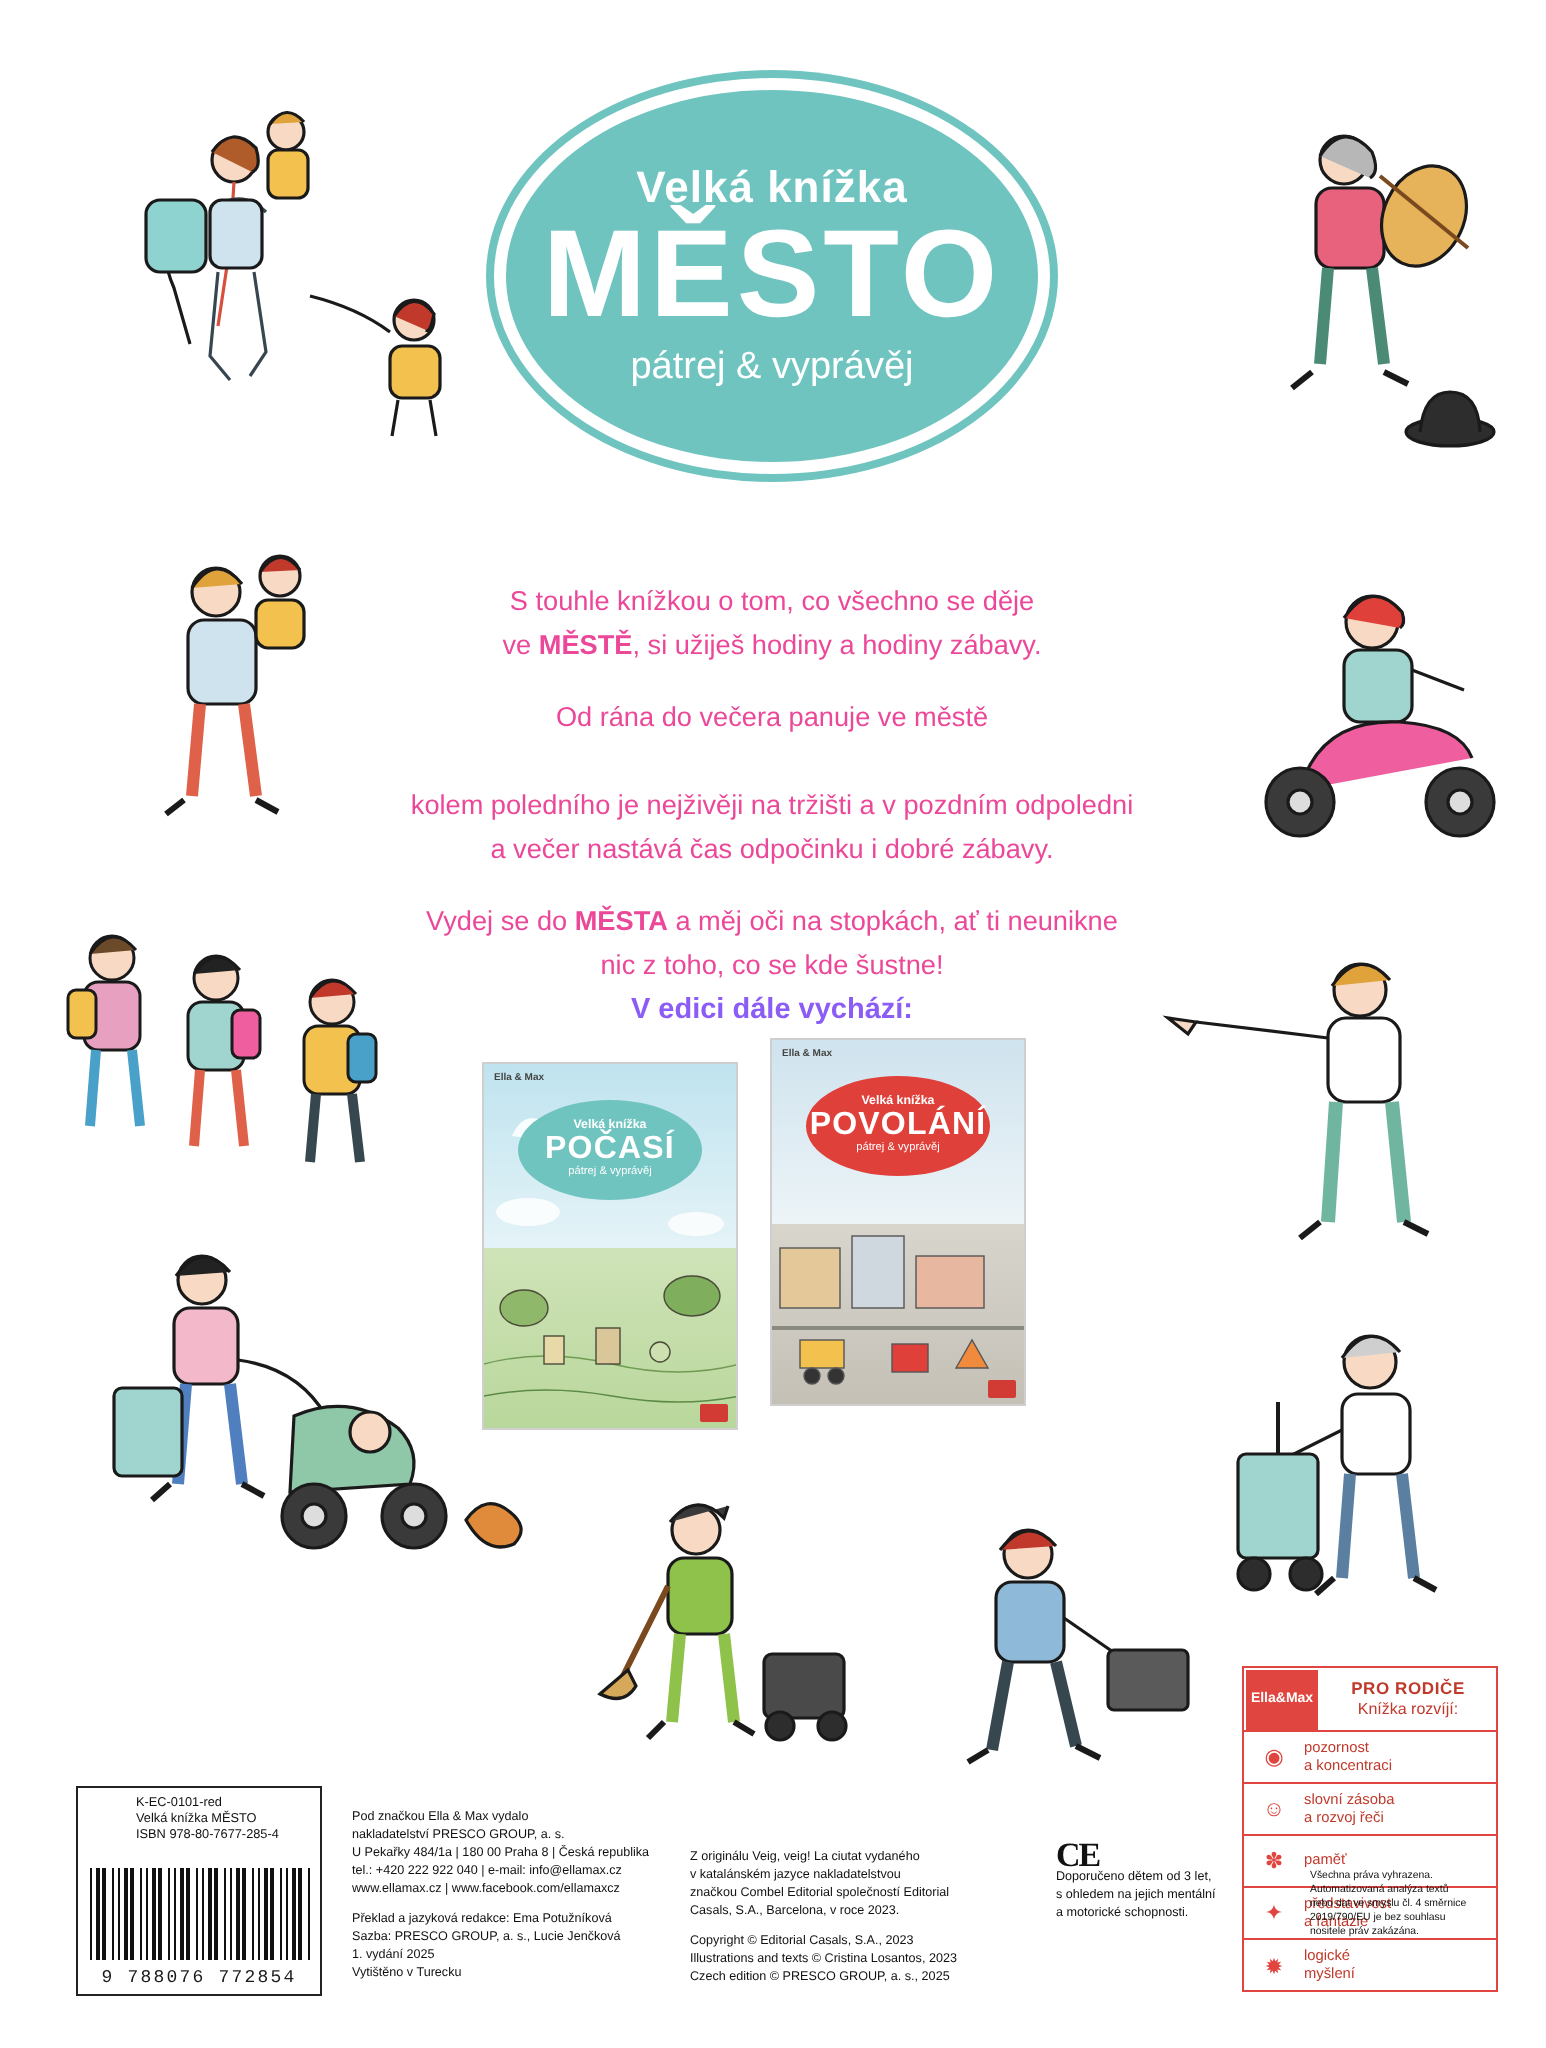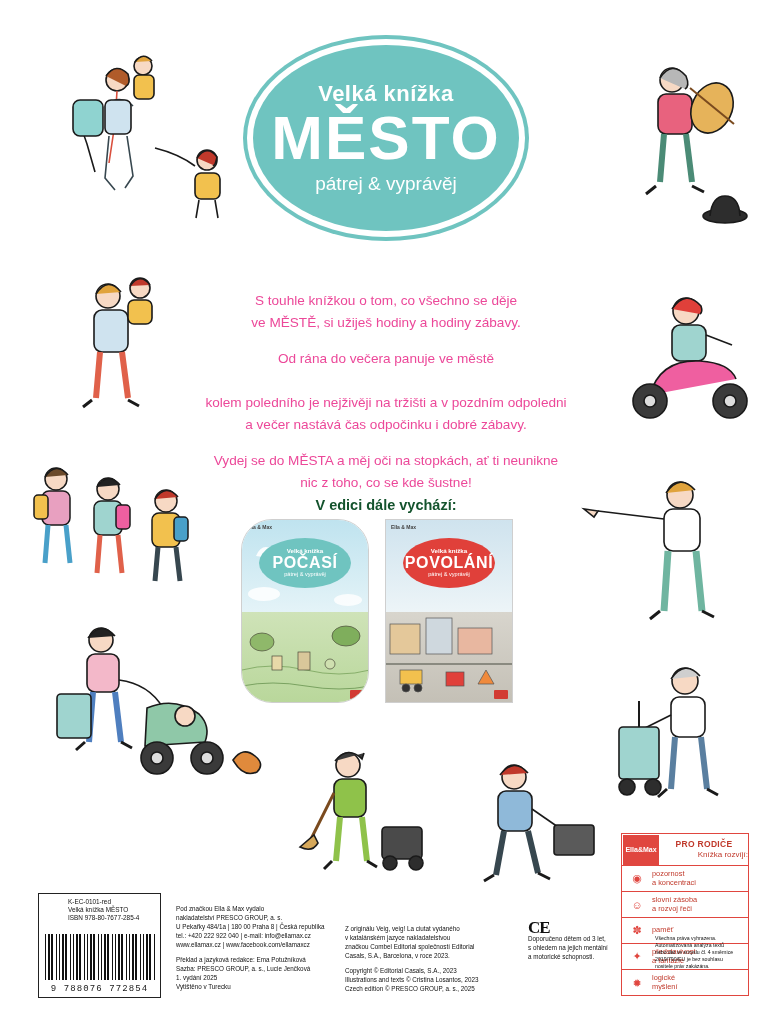--- a/index.html
+++ b/index.html
@@ -35,33 +35,33 @@
   #logo-badge .lb-sub {
     font-size:19px; margin-top:6px; font-weight:normal;
   }
 
   
   #blurb {
     position:absolute; left:160px; top:290px; width:452px;
     text-align:center; font-size:13.6px; line-height:1.62; color:#ec4899;
   }
   #blurb p { margin:0 0 14px 0; }
-  #blurb b { font-weight:normal;margin-top:46px; }
+  #blurb b { font-weight:bold;margin-top:46px; }
 
   #series-heading {
     position:absolute; left:160px; top:497px; width:452px;
-    text-align:center; font-size:14.5px; font-weight:bold; color:#14532d;
+    text-align:center; font-size:14.5px; font-weight:bold; color:#8b5cf6;
   }
 
   
   .cover {
     position:absolute; width:128px; height:184px;
     border:1px solid #cfcfcf; background:#ffffff; overflow:hidden;
   }
-  #cover-pocasi { left:241px; top:519px;border-radius:31px; }
+  #cover-pocasi { left:241px; top:531px; }
   #cover-povolani { left:385px; top:519px; }
   .cover .cov-sky { position:absolute; left:0; top:0; right:0; height:96px; }
   #cover-pocasi .cov-sky { background:linear-gradient(#bfe3ef,#e6f4f8); }
   #cover-povolani .cov-sky { background:linear-gradient(#cfe3ee,#eef5f8); }
   .cover .cov-ground {
     position:absolute; left:0; right:0; bottom:0; height:90px;
   }
   #cover-pocasi .cov-ground { background:linear-gradient(#cfe3b8,#b9d79b); }
   #cover-povolani .cov-ground { background:linear-gradient(#d8d5cd,#c4c0b6); }
   .cover .cov-badge {
@@ -90,21 +90,21 @@
   }
   #parents-box .pb-head {
     display:flex; align-items:center; border-bottom:1px solid #e0463f; height:32px;
   }
   #parents-box .pb-logo {
     width:36px; height:30px; margin:1px; background:#e0463f; color:#fff;
     font-size:7px; font-weight:bold; display:flex; align-items:center; justify-content:center;
   }
   #parents-box .pb-titles { flex:1; text-align:center; color:#c0392b; line-height:1.15; }
   #parents-box .pb-t1 { font-size:8.5px; font-weight:bold; letter-spacing:.3px; }
-  #parents-box .pb-t2 { font-size:8px;text-align:right; }
+  #parents-box .pb-t2 { font-size:8px; }
   #parents-box .pb-row {
     display:flex; align-items:center; height:26px; border-bottom:1px solid #e0463f;
     color:#c0392b;
   }
   #parents-box .pb-row:last-child { border-bottom:none; }
   #parents-box .pb-ico {
     width:30px; text-align:center; font-size:11px; color:#e0463f;
   }
   #parents-box .pb-lbl { font-size:7.4px; line-height:1.18; padding-right:3px; }
 

